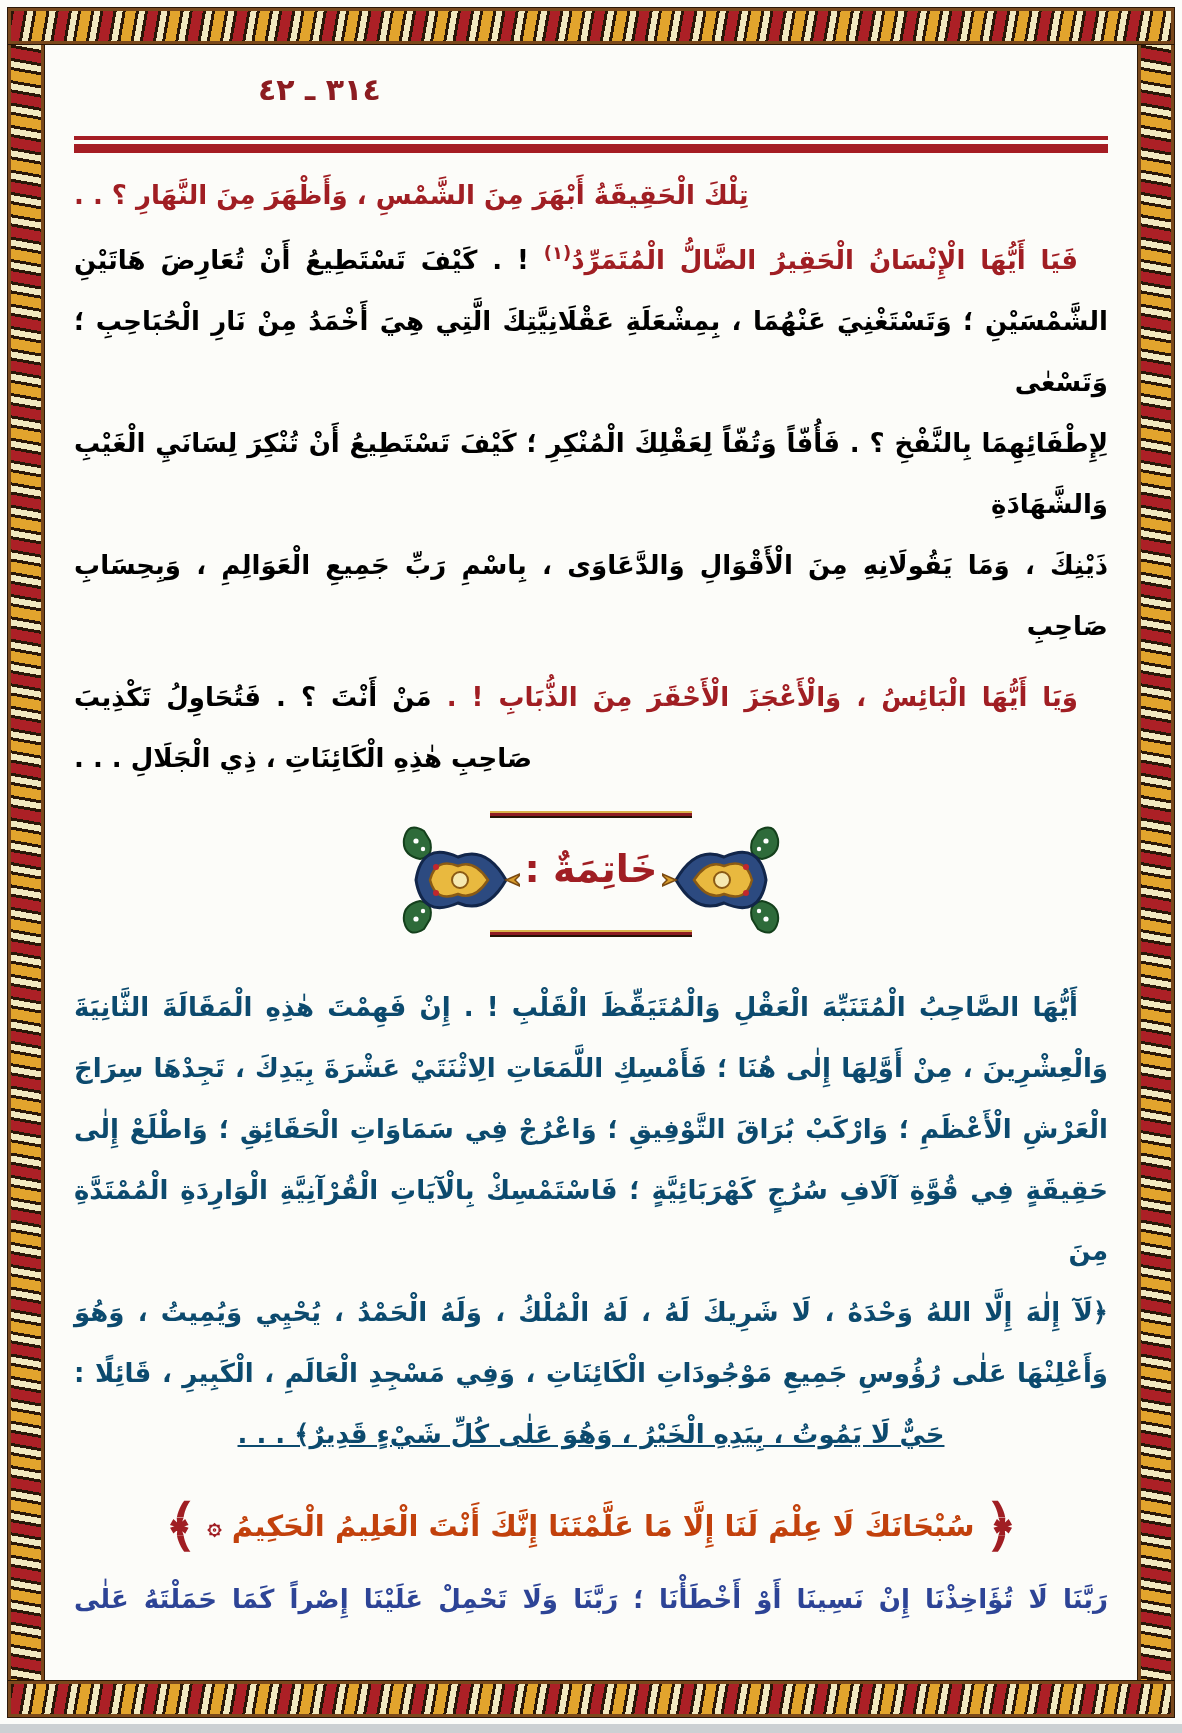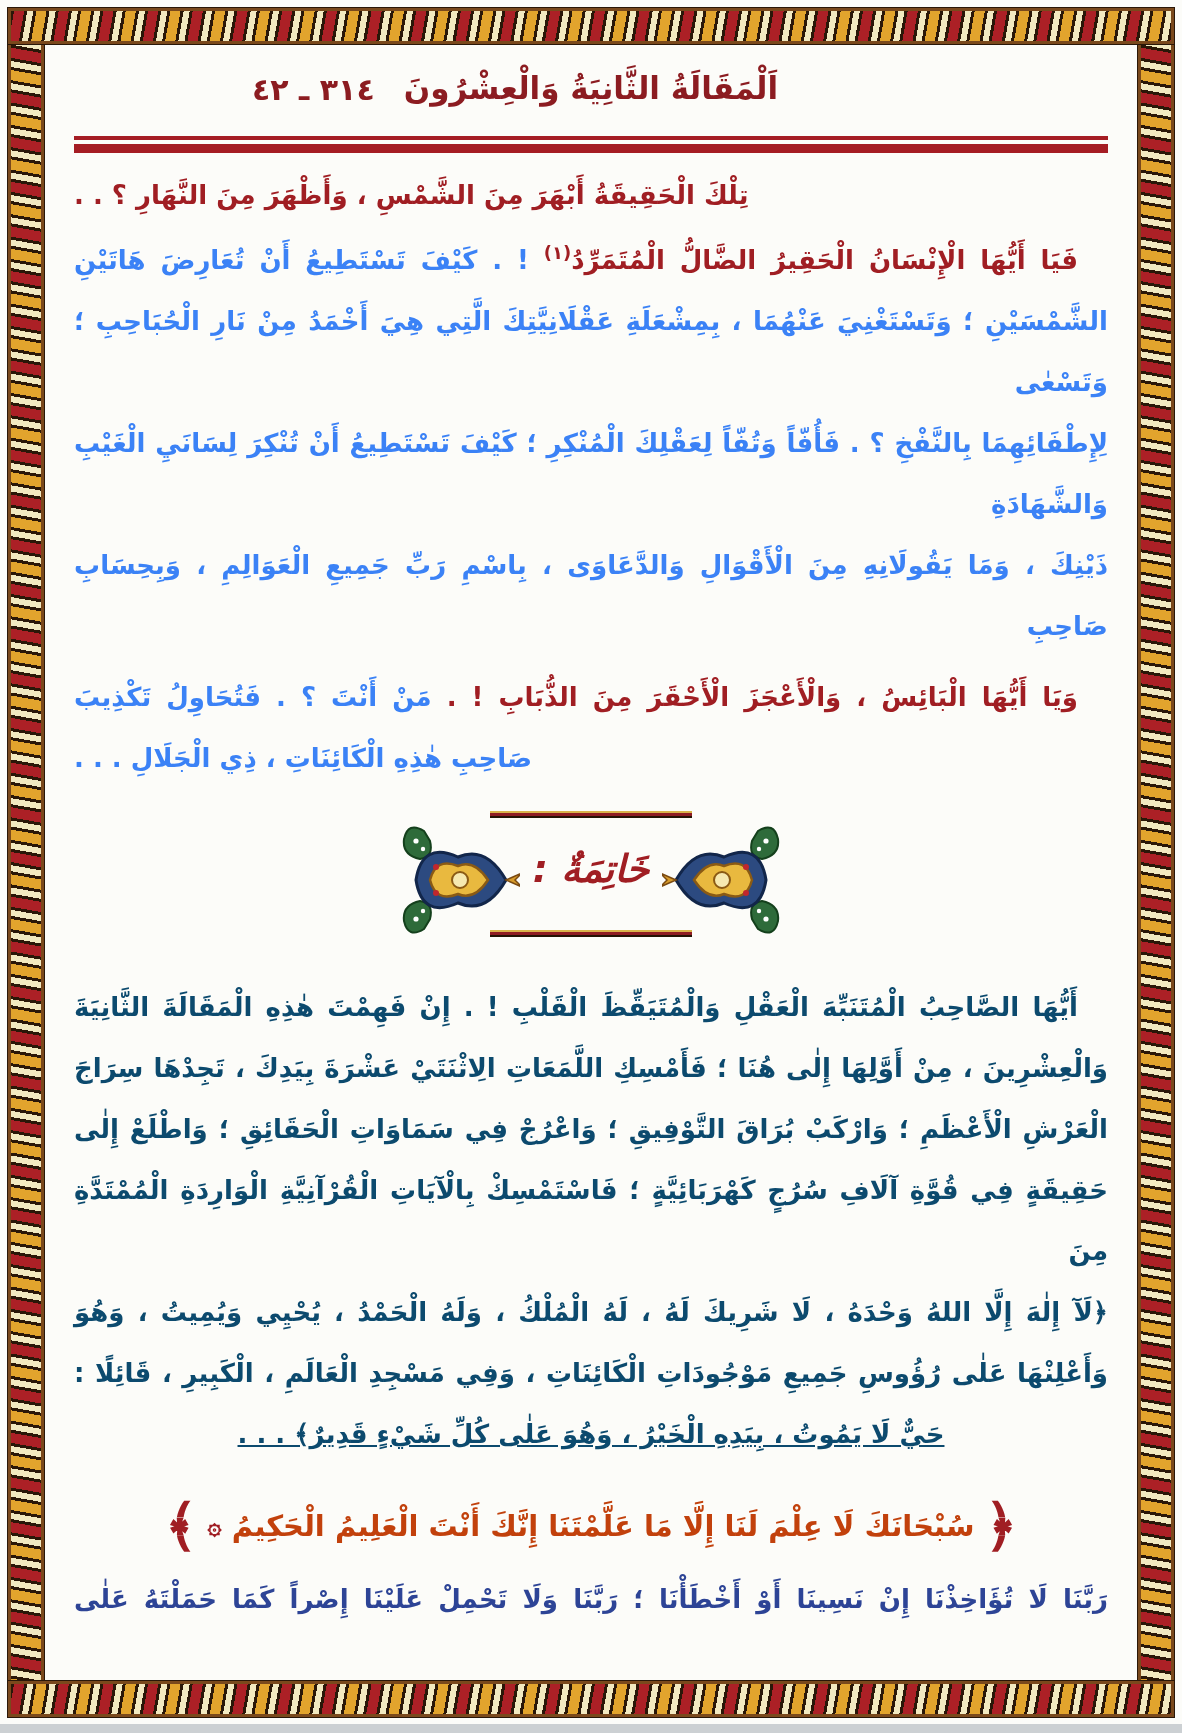--- a/index.html
+++ b/index.html
@@ -19,41 +19,41 @@
     background:repeating-linear-gradient(10deg,
       #2a1708 0 3px,#ac2026 3px 13px,#2a1708 13px 16px,#f2e9c0 16px 22px,
       #2a1708 22px 25px,#e2a42d 25px 35px,#2a1708 35px 38px,#f2e9c0 38px 44px);}
   .strip.t{top:8px;} .strip.b{bottom:16px;} .strip.l{left:8px;} .strip.r{right:8px;}
   .page-edge{position:absolute;left:0;right:0;bottom:0;height:9px;background:#ccd0d3;}
 
   
   .content{position:absolute;left:74px;right:74px;top:70px;}
   .hdr{position:relative;height:56px;}
   .hdr .title{text-align:center;font-size:31px;color:#8c1c21;letter-spacing:.5px;}
-  .hdr .nums{position:absolute;top:2px;right:auto;left:178px;font-size:30px;color:#8c1c21;}
+  .hdr .nums{position:absolute;top:2px;right:auto;left:184px;font-size:30px;color:#8c1c21;}
   .hrule{height:17px;margin-top:10px;
     background:linear-gradient(to bottom,#a51d24 0 4px,#fcfcf9 4px 8px,#a51d24 8px 17px);}
 
   .ln{font-size:26px;line-height:61px;}
   .jl{text-align:justify;text-align-last:justify;}
   .rl{text-align:left;}
   .cl{text-align:center;text-decoration:underline;}
   .ind{padding-right:30px;}
   .red{color:#a01e23;}
   .mar{color:#0c4a6e;}
-  .ink{color:#3b82f6;}
+  .ink{color:#000000;}
   .blue{color:#2d4496;}
   .sup{font-size:18px;vertical-align:super;line-height:0;}
 
   .sp1{margin-top:12px;}
   .sp2{margin-top:4px;}
   .sp3{margin-top:10px;}
 
   
-  .khat{position:relative;width:350px;height:168px;margin:10px auto 2px auto;font-style:italic;}
+  .khat{position:relative;width:350px;height:168px;margin:10px auto 2px auto;}
   .khat-bar{position:absolute;left:74px;right:74px;height:7px;
     background:linear-gradient(to bottom,#d9b34a 0 2px,#8e1c22 2px 5px,#241204 5px 7px);}
   .khat-bar.top{top:12px;} .khat-bar.bot{bottom:30px;}
   .khat-label{position:absolute;left:0;right:0;top:48px;text-align:center;
     font-size:38px;color:#a01e23;}
   .medal{position:absolute;top:18px;width:118px;height:126px;}
   .medal.left{left:-14px;transform:scaleX(-1);}
   .medal.right{right:-14px;}
 
   
@@ -69,21 +69,20 @@
 
   <div class="strip v l"></div>
   <div class="strip v r"></div>
   <div class="strip h t"></div>
   <div class="strip h b"></div>
   <div class="page-edge"></div>
 
   <div class="content">
 
     <div class="hdr">
-      <div class="title">اَلْمَقَالَةُ الثَّانِيَةُ وَالْعِشْرُونَ</div>
       <div class="nums">٣١٤ ـ ٤٢</div>
     </div>
     <div class="hrule"></div>
 
     <div class="ln rl red sp1">تِلْكَ الْحَقِيقَةُ أَبْهَرَ مِنَ الشَّمْسِ ، وَأَظْهَرَ مِنَ النَّهَارِ ؟ . .</div>
 
     <div class="sp2">
       <div class="ln jl ind"><span class="red">فَيَا أَيُّهَا الْإِنْسَانُ الْحَقِيرُ الضَّالُّ الْمُتَمَرِّدُ</span><span class="red sup">(١)</span><span class="ink"> ! . كَيْفَ تَسْتَطِيعُ أَنْ تُعَارِضَ هَاتَيْنِ</span></div>
       <div class="ln jl ink">الشَّمْسَيْنِ ؛ وَتَسْتَغْنِيَ عَنْهُمَا ، بِمِشْعَلَةِ عَقْلَانِيَّتِكَ الَّتِي هِيَ أَخْمَدُ مِنْ نَارِ الْحُبَاحِبِ ؛ وَتَسْعٰى</div>
       <div class="ln jl ink">لِإِطْفَائِهِمَا بِالنَّفْخِ ؟ . فَأُفّاً وَتُفّاً لِعَقْلِكَ الْمُنْكِرِ ؛ كَيْفَ تَسْتَطِيعُ أَنْ تُنْكِرَ لِسَانَيِ الْغَيْبِ وَالشَّهَادَةِ</div>

